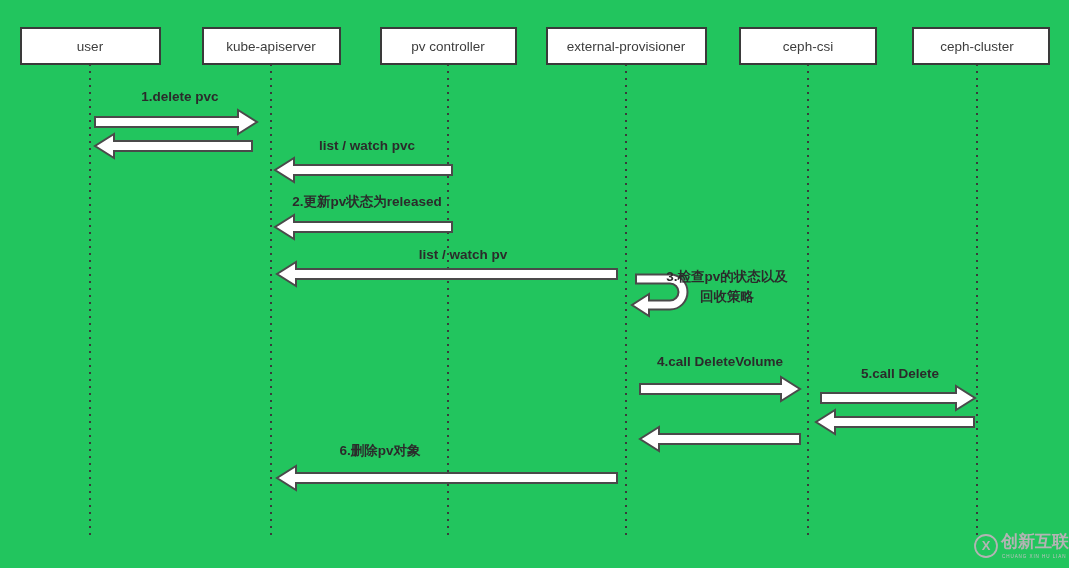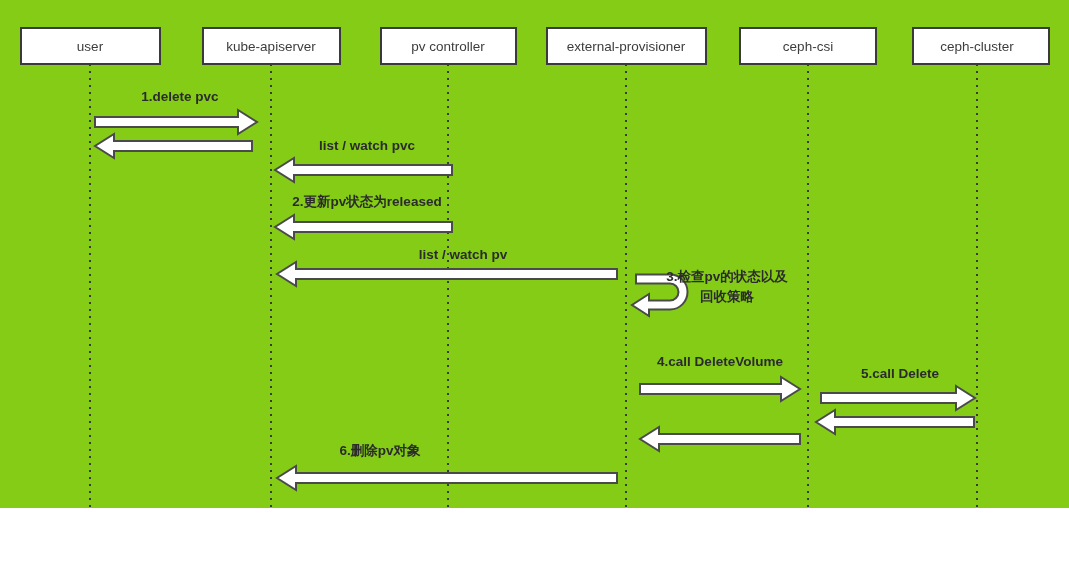--- a/index.html
+++ b/index.html
@@ -6,22 +6,22 @@
     margin: 0;
     padding: 0;
     background: #ffffff;
   }
   body {
     font-family: "Liberation Sans", "DejaVu Sans", sans-serif;
   }
   #diagram-root {
     position: relative;
     width: 1069px;
-    height: 508px;
-    background: #84cc16;
+    height: 568px;
+    background: #22c55e;
     overflow: hidden;
   }
   #seq-svg {
     position: absolute;
     left: 0;
     top: 0;
     width: 1069px;
     height: 568px;
   }
   .participant-label {

